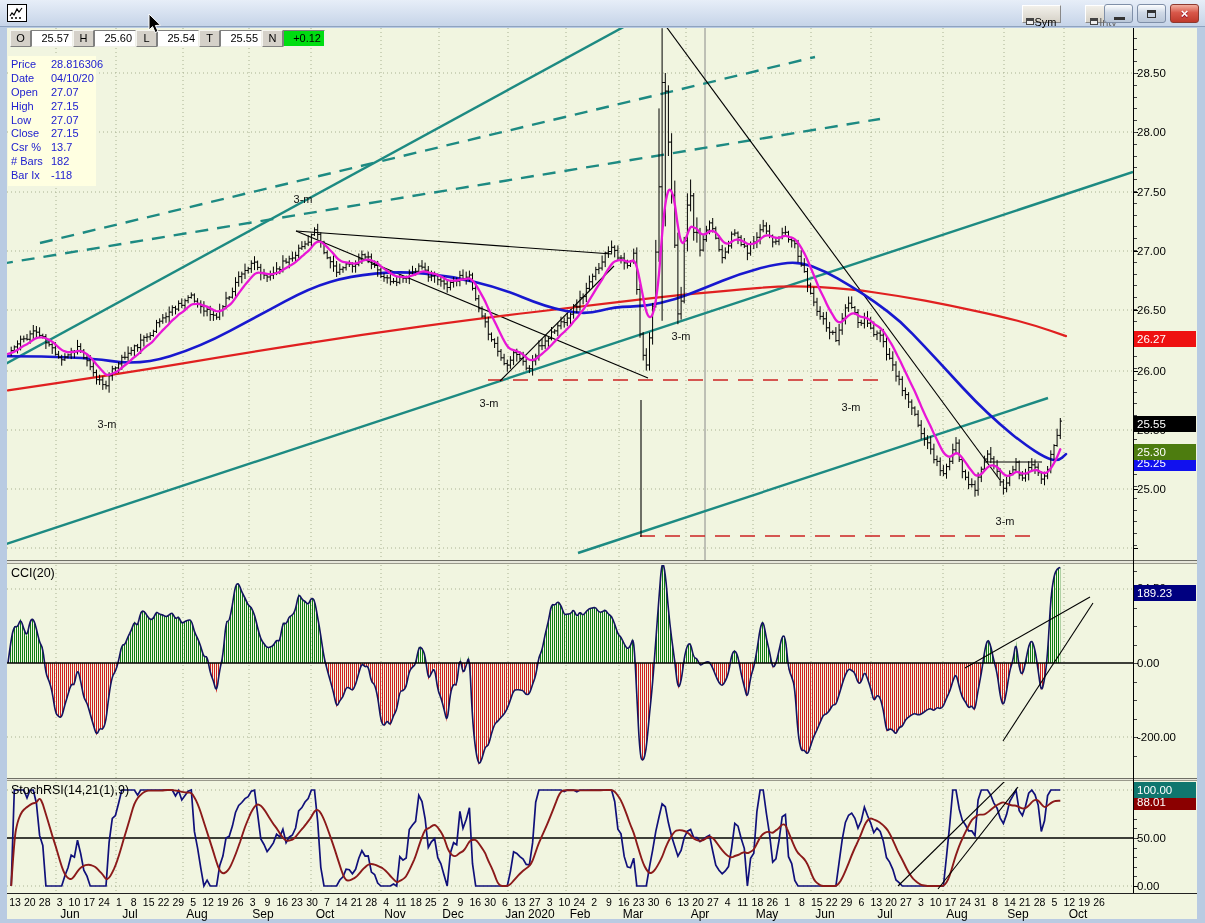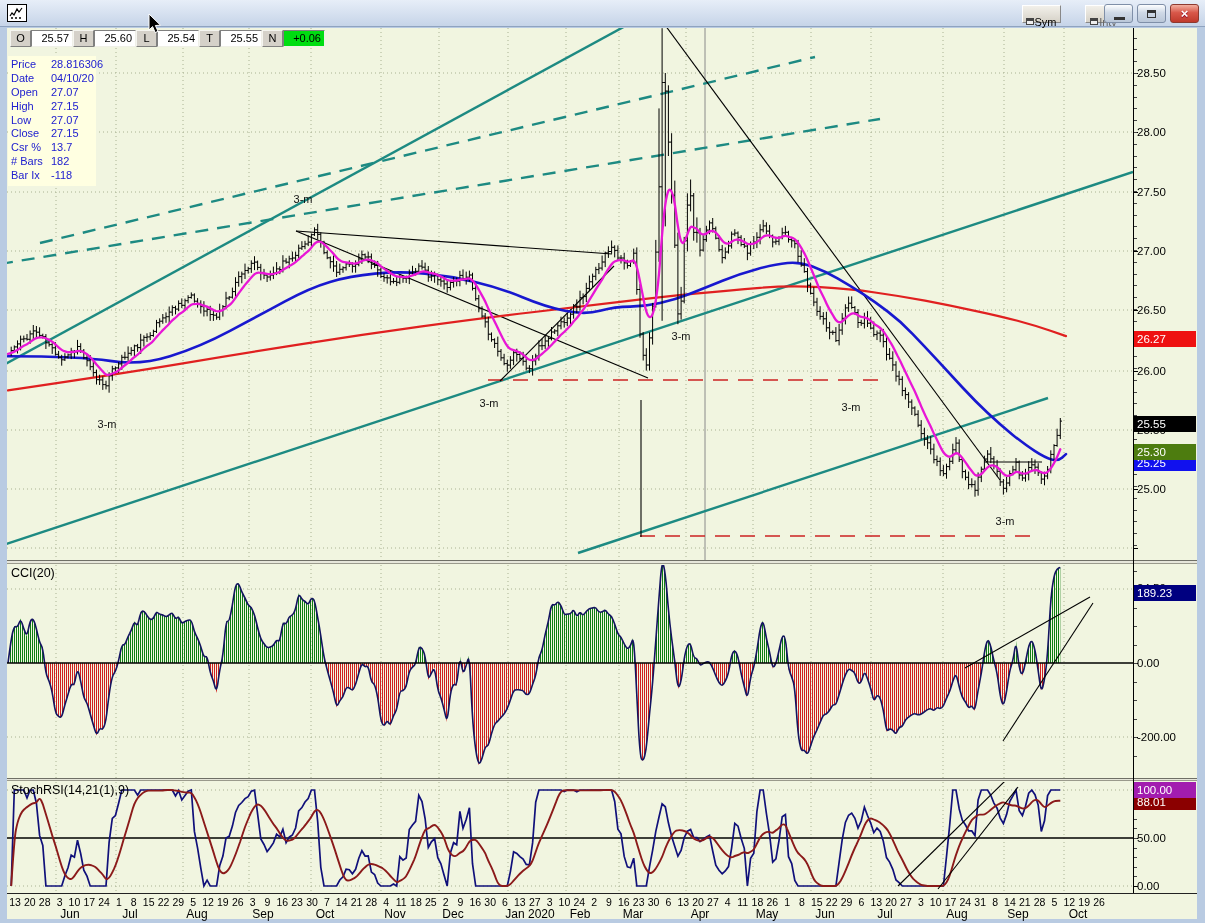--- a/index.html
+++ b/index.html
@@ -185,21 +185,21 @@
   <div class="quotebar">
       <div class="q-label">O</div>
       <div class="q-value">25.57</div>
       <div class="q-label">H</div>
       <div class="q-value">25.60</div>
       <div class="q-label">L</div>
       <div class="q-value">25.54</div>
       <div class="q-label">T</div>
       <div class="q-value">25.55</div>
       <div class="q-label">N</div>
-      <div class="q-value hl">+0.06</div>
+      <div class="q-value hl">+0.12</div>
     </div>
 
   <div class="datapanel">
       <div class="dp-row"><div class="dp-l">Price</div><span>28.816306</span></div>
       <div class="dp-row"><div class="dp-l">Date</div><span>04/10/20</span></div>
       <div class="dp-row"><div class="dp-l">Open</div><span>27.07</span></div>
       <div class="dp-row"><div class="dp-l">High</div><span>27.15</span></div>
       <div class="dp-row"><div class="dp-l">Low</div><span>27.07</span></div>
       <div class="dp-row"><div class="dp-l">Close</div><span>27.15</span></div>
       <div class="dp-row"><div class="dp-l">Csr %</div><span>13.7</span></div>
@@ -299,21 +299,21 @@
       <div class="tick-mark minor" style="top: 800.4px;"></div>
       <div class="tick-mark minor" style="top: 790.8px;"></div>
       <div class="tick-mark minor" style="top: 781.2px;"></div>
       <div class="tick-mark minor" style="top: 771.6px;"></div>
       <div class="badge" style="top: 435px; background: rgb(17, 17, 238);">25.25</div>
       <div class="badge" style="top: 424px; background: #4d7c0f;">25.30</div>
       <div class="badge" style="top: 311px; background: rgb(238, 17, 17);">26.27</div>
       <div class="badge" style="top: 396px; background: rgb(0, 0, 0);">25.55</div>
       <div class="badge" style="top: 565px; background: rgb(0, 0, 128);">189.23</div>
       <div class="badge" style="top: 774px; background: rgb(139, 0, 0);">88.01</div>
-      <div class="badge" style="top: 762px; background: #a21caf;">100.00</div>
+      <div class="badge" style="top: 762px; background: #0f766e;">100.00</div>
     </div>
 
   <div class="xaxis">
       <div class="day-tick" style="left: 8px;">13</div>
       <div class="day-tick" style="left: 22.8493px;">20</div>
       <div class="day-tick" style="left: 37.6986px;">28</div>
       <div class="day-tick" style="left: 52.5479px;">3</div>
       <div class="day-tick" style="left: 67.3973px;">10</div>
       <div class="day-tick" style="left: 82.2466px;">17</div>
       <div class="day-tick" style="left: 97.0959px;">24</div>

